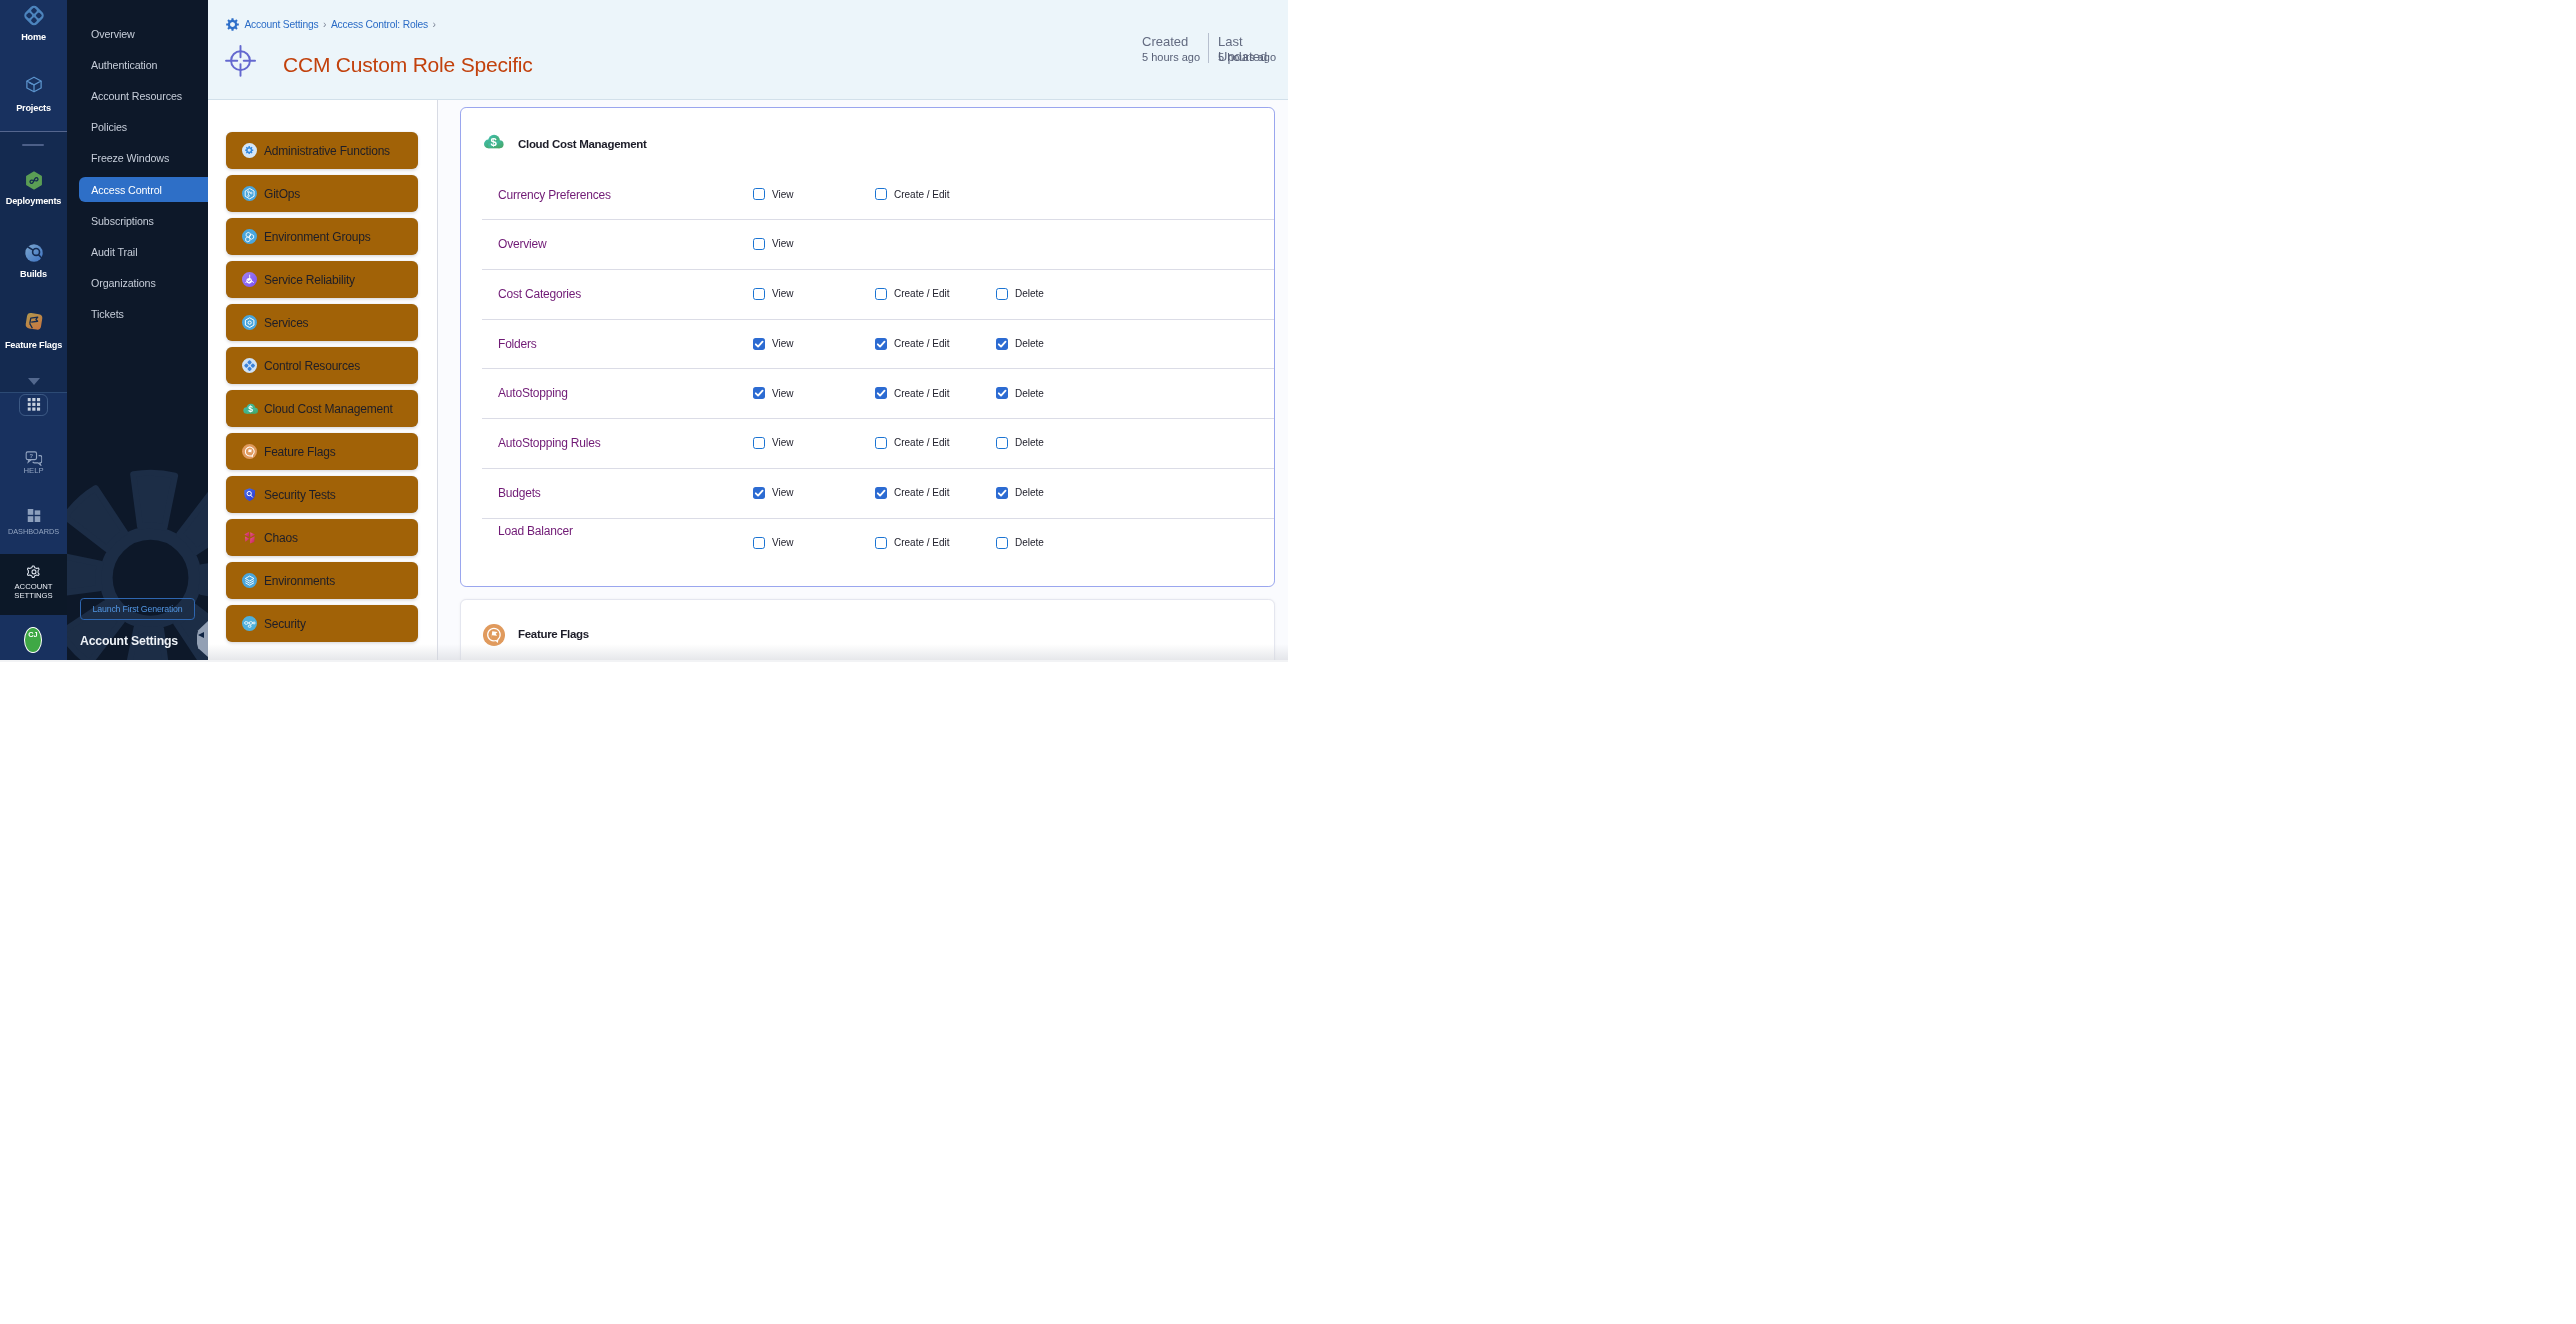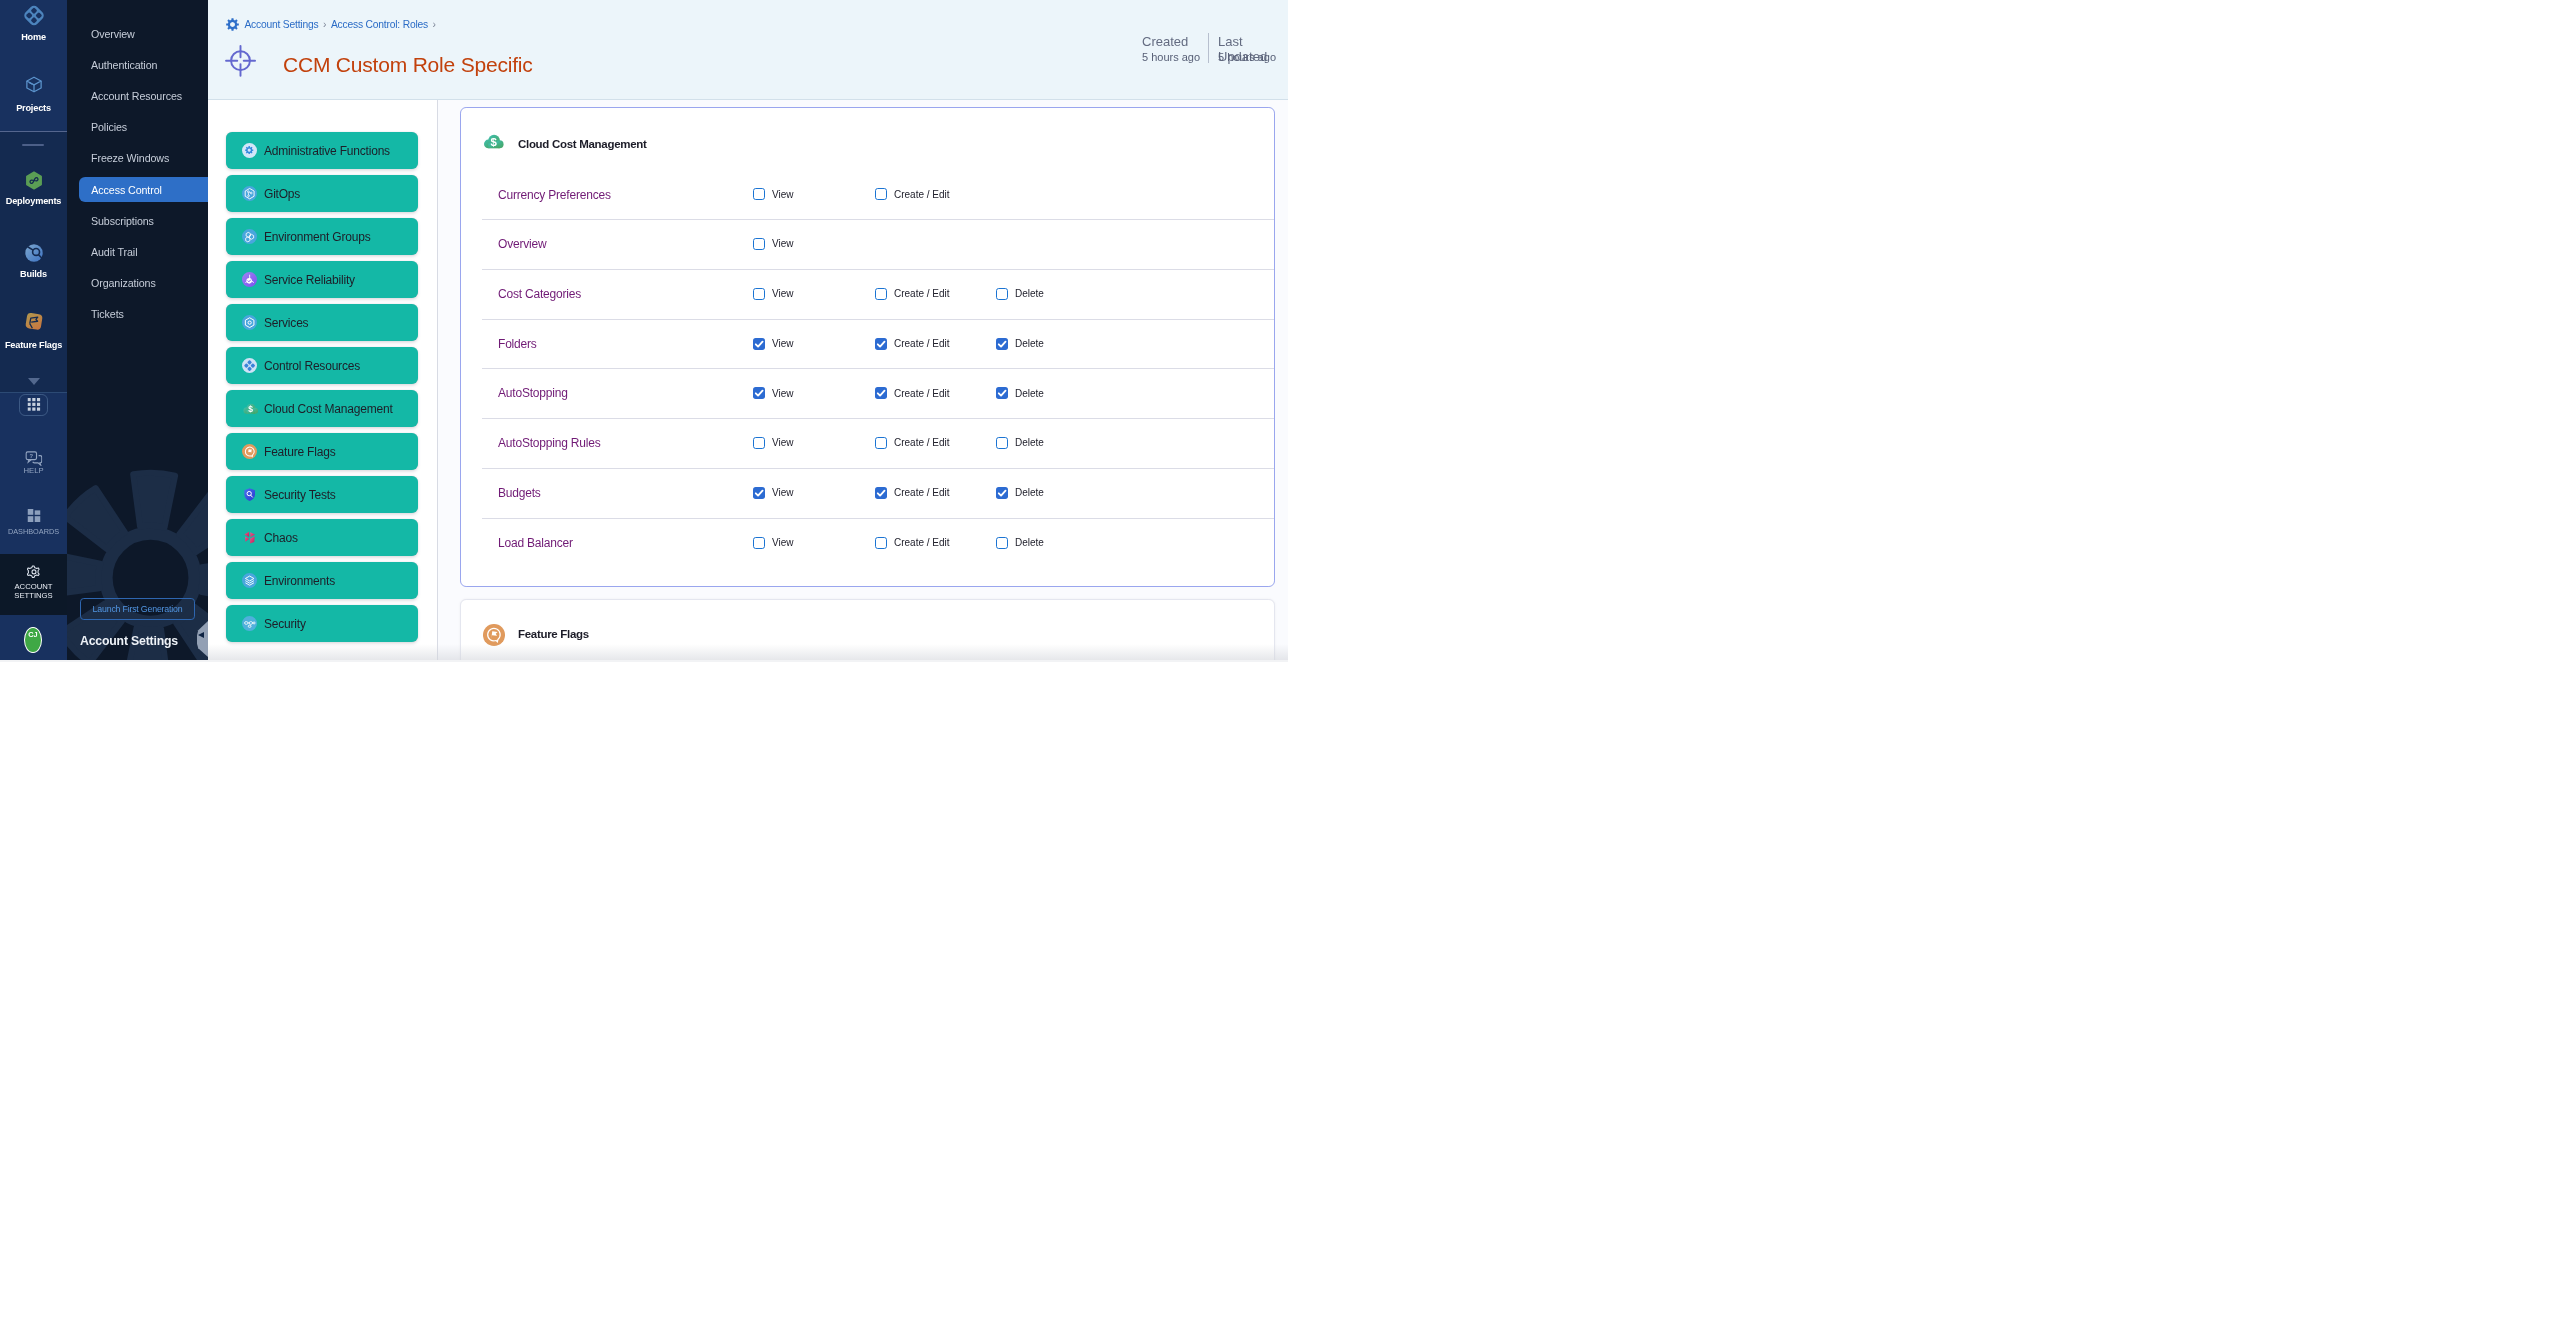--- a/index.html
+++ b/index.html
@@ -39,21 +39,21 @@
   .mlabel { color:#636b81; font-size:13px; z-index:12; }
   .mval { color:#575f76; font-size:11px; z-index:12;text-align:center; }
   #meta-div { position:absolute; left:1208px; top:33px; width:0.8px; height:30px; background:#b7bfce; z-index:12; }
 
   
   #content { position:absolute; left:208px; top:100px; width:1080px; height:562px; background:#fff; }
   #vdiv { position:absolute; left:437px; top:100px; width:0.8px; height:562px; background:#d8dbe4; z-index:5; }
   #rightbg { position:absolute; left:438px; top:100px; width:850px; height:562px; background:#fafbfe; }
 
   
-  .card { position:absolute; left:226px; width:192px; height:37px; background:#14b8a6; border-radius:6.1px;
+  .card { position:absolute; left:226px; width:192px; height:37px; background:#a16207; border-radius:6.1px;
           box-shadow:0 0 0.8px rgba(40,41,61,.28), 0 1.5px 3.1px rgba(96,97,112,.18); }
   .card .cic { position:absolute; left:16px; top:10.7px; width:15.3px; height:15.3px; border-radius:50%; }
   .card .clabel { position:absolute; left:38px; top:11.5px; font-size:12px; letter-spacing:-0.2px; color:#1e1e28; }
 
   
   #panel { position:absolute; left:460px; top:107px; width:815px; height:480px; background:#fff; border:1.1px solid #9aa6ee; border-radius:6.1px; }
   #panel-title { position:absolute; left:57px; top:30px; font-size:11.5px; font-weight:700; letter-spacing:-0.3px; color:#1c1c28; }
   .prow-label { position:absolute; left:37px; font-size:12px; letter-spacing:-0.2px; color:#701a75; }
   .pdiv { position:absolute; left:20.7px; right:0; height:0.8px; background:#dbdce6; }
   .cb { position:absolute; width:12px; height:12px; border-radius:2.7px; }
@@ -442,21 +442,21 @@
     <span class="cb ck" style="left:414px;top:379px"><svg width="12.3" height="12.3" viewBox="0 0 16 16">
         <path d="M3.6 8.2 L6.6 11.2 L12.4 4.8" stroke="#fff" stroke-width="2.4" fill="none" stroke-linecap="round" stroke-linejoin="round"></path>
       </svg></span>
     <span class="cblabel" style="left:433px;top:379px">Create / Edit</span>
     <span class="cb ck" style="left:535px;top:379px"><svg width="12.3" height="12.3" viewBox="0 0 16 16">
         <path d="M3.6 8.2 L6.6 11.2 L12.4 4.8" stroke="#fff" stroke-width="2.4" fill="none" stroke-linecap="round" stroke-linejoin="round"></path>
       </svg></span>
     <span class="cblabel" style="left:554px;top:379px">Delete</span>
     <div class="pdiv" style="top:410px"></div>
 
-    <div class="prow-label" style="top:428px">Load Balancer</div>
+    <div class="prow-label" style="top:416px">Load Balancer</div>
     <span class="cb un" style="left:292px;top:429px"></span>
     <span class="cblabel" style="left:311px;top:429px">View</span>
     <span class="cb un" style="left:414px;top:429px"></span>
     <span class="cblabel" style="left:433px;top:429px">Create / Edit</span>
     <span class="cb un" style="left:535px;top:429px"></span>
     <span class="cblabel" style="left:554px;top:429px">Delete</span>
   </div>
 
   <div id="panel2">
     <span style="position:absolute;left:22px;top:24px;width:21.5px;height:21.5px;border-radius:50%;background:#e09a5d"><svg width="21.5" height="21.5" viewBox="0 0 20 20" fill="none">

